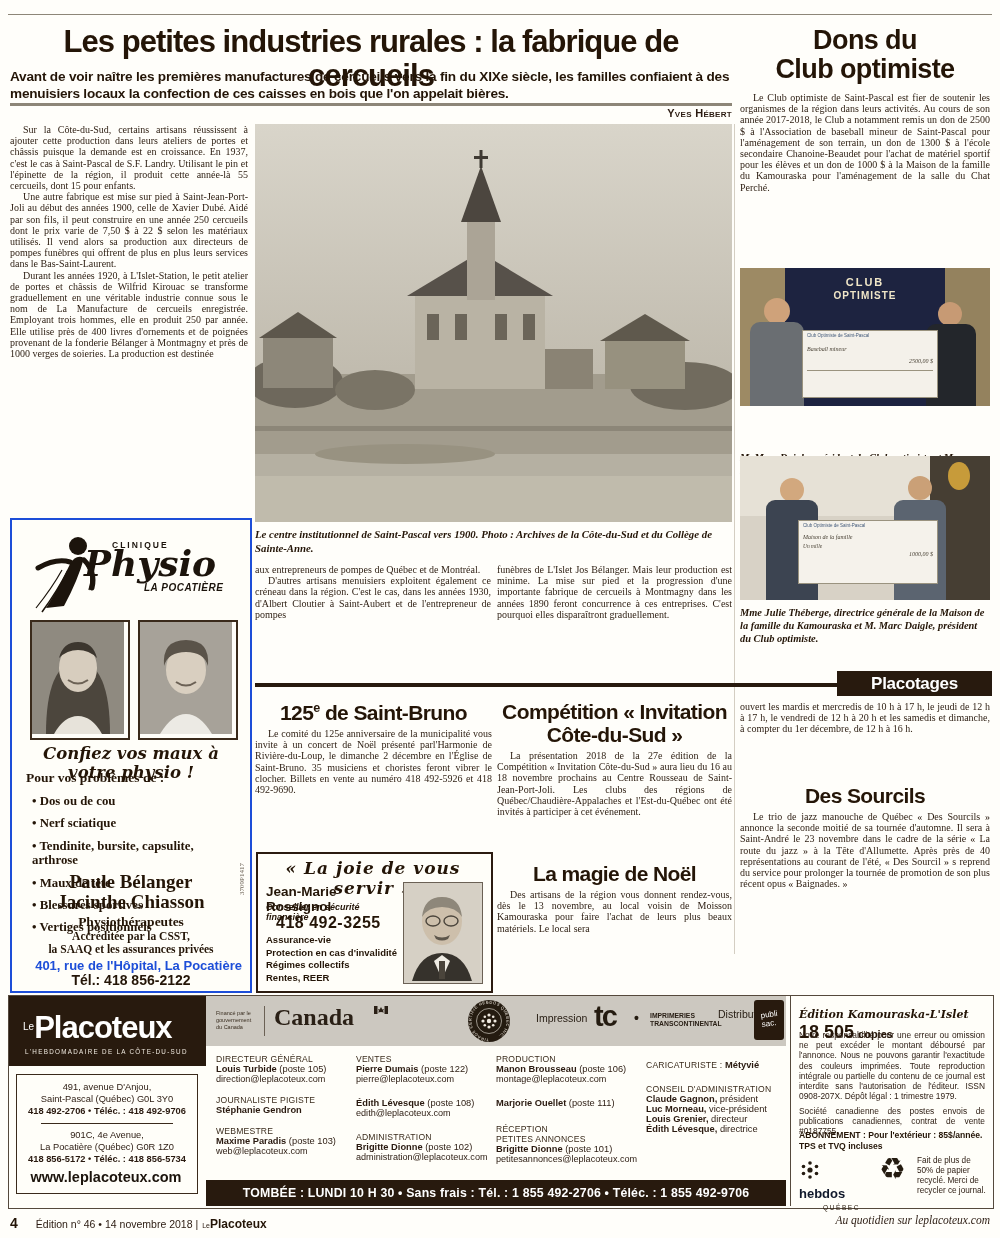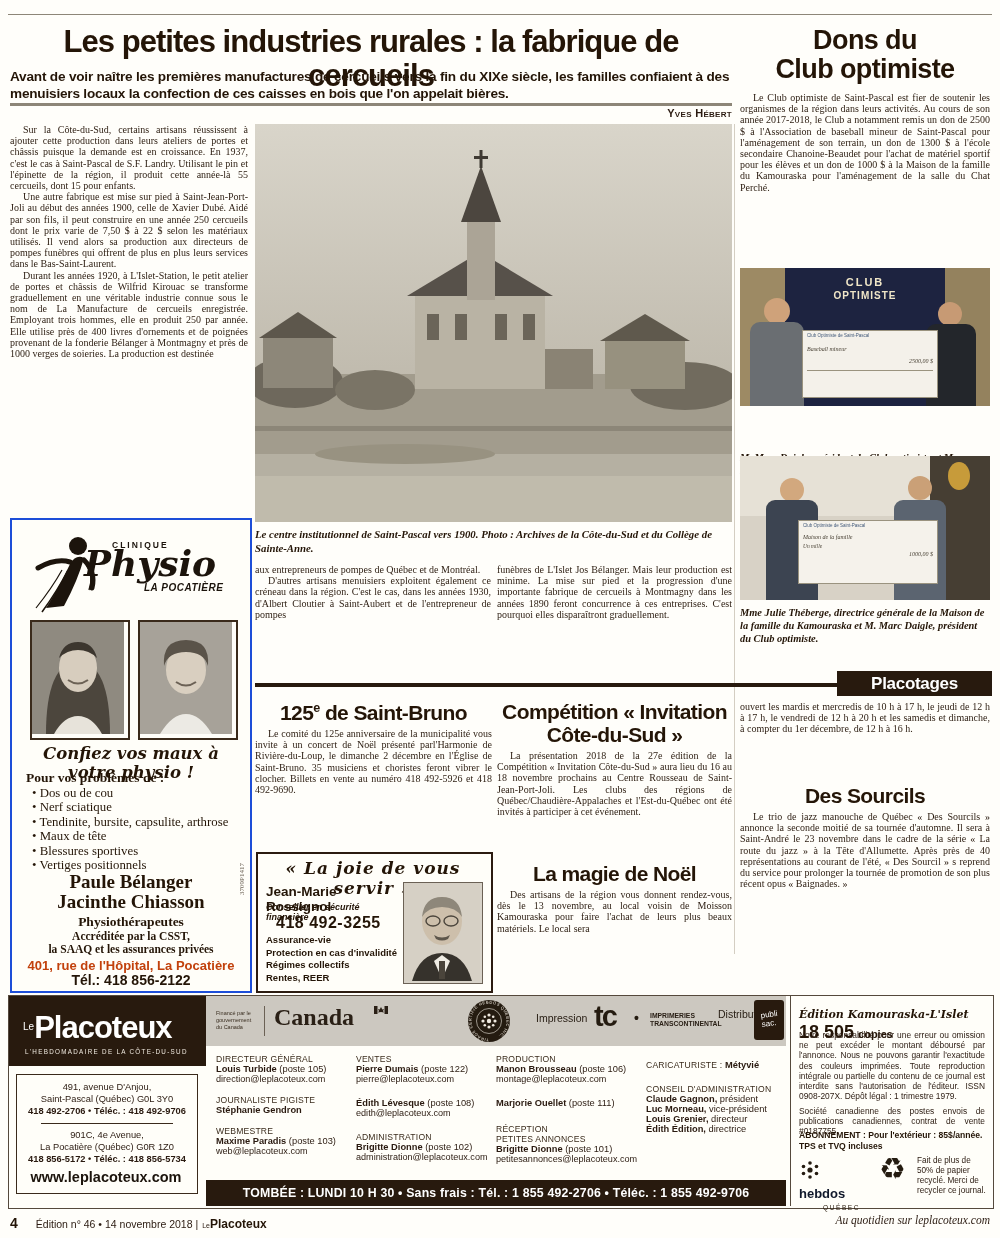--- a/index.html
+++ b/index.html
@@ -13,21 +13,21 @@
   .sec-title{font-family:"Liberation Sans",sans-serif;font-weight:bold;color:#241507;
              text-align:center;letter-spacing:-0.6px;}
   .darkbar{background:#281a0e;color:#fff;}
   .rule{background:#8d8678;}
   .smallsans{font-family:"Liberation Sans",sans-serif;}
   .staff-role{font-size:8.6px;letter-spacing:0.2px;color:#3a2b1c;white-space:pre-line;}
   .staff-name{font-size:9.3px;color:#2a1a10;}
   .staff-name b{font-weight:bold;}
   .staff-email{font-size:9.1px;color:#2a1a10;}
   .staff-group{margin-bottom:11px;}
-  .physio-bullet{font-size:12.8px;line-height:14.4px;font-weight:normal;color:#241507;}
+  .physio-bullet{font-size:12.8px;line-height:14.4px;font-weight:bold;color:#241507;margin-top:8px;}
   .physio-bullet::before{content:"• ";}
   sup{font-size:60%;vertical-align:super;}
 </style>
 </head>
 <body>
 
 <div id="page">
 
   <div class="abs rule" style="left:8px;top:14px;width:984px;height:1px;"></div>
 
@@ -243,21 +243,21 @@
     </div>
     <div class="abs" style="left:8px;top:352px;width:222px;text-align:center;font-weight:bold;font-size:19px;line-height:20px;color:#241507;">
       <div>Paule Bélanger</div>
       <div>Jacinthe Chiasson</div>
     </div>
     <div class="abs" style="left:8px;top:394px;width:222px;text-align:center;font-weight:bold;font-size:13.5px;color:#241507;">Physiothérapeutes</div>
     <div class="abs" style="left:8px;top:410px;width:222px;text-align:center;font-weight:bold;font-size:11.5px;line-height:13px;color:#241507;">
       <div>Accréditée par la CSST,</div>
       <div>la SAAQ et les assurances privées</div>
     </div>
-    <div class="abs smallsans" style="left:8px;top:438px;width:222px;text-align:center;font-weight:bold;font-size:13px;color:#c2410c;">401, rue de l'Hôpital, La Pocatière</div>
+    <div class="abs smallsans" style="left:8px;top:438px;width:222px;text-align:right;font-weight:bold;font-size:13px;color:#1d4ed8;">401, rue de l'Hôpital, La Pocatière</div>
     <div class="abs smallsans" style="left:8px;top:452px;width:222px;text-align:center;font-weight:bold;font-size:14px;color:#241507;">Tél.: 418 856-2122</div>
   </div>
   <div class="abs" style="left:238px;top:895px;font-size:7px;color:#6b6155;transform:rotate(-90deg);transform-origin:left top;">3709P1417</div>
 
   <div class="abs" style="left:8px;top:995px;width:984px;height:212px;border:1px solid #55493c;background:#fffef9;"></div>
 
   <div class="abs darkbar" style="left:9px;top:996px;width:197px;height:70px;">
     <div class="abs" style="left:14px;top:14px;">
       <span class="smallsans" style="font-size:10px;vertical-align:8px;">Le</span><span class="smallsans" style="font-size:31px;font-weight:bold;letter-spacing:-1px;">Placoteux</span>
     </div>
@@ -375,21 +375,21 @@
     </div>
     <div style="width:130px;">
       <div class="staff-group">
         <span class="staff-role">CARICATURISTE : </span><b class="staff-name">Métyvié</b>
       </div>
       <div class="staff-group" style="margin-top:12px;">
         <div class="staff-role">CONSEIL D'ADMINISTRATION</div>
         <div class="staff-name"><b>Claude Gagnon,</b><span> président</span></div>
         <div class="staff-name"><b>Luc Morneau,</b><span> vice-président</span></div>
         <div class="staff-name"><b>Louis Grenier,</b><span> directeur</span></div>
-        <div class="staff-name"><b>Édith Édition,</b><span> directrice</span></div>
+        <div class="staff-name"><b>Édith Lévesque,</b><span> directrice</span></div>
       </div>
     </div>
   </div>
 
   <div class="abs darkbar smallsans" style="left:206px;top:1180px;width:580px;height:26px;display:flex;align-items:center;justify-content:center;font-weight:bold;font-size:12.3px;letter-spacing:0.2px;">TOMBÉE : LUNDI 10 H 30  •  Sans frais : Tél. : 1 855 492-2706 • Téléc. : 1 855 492-9706</div>
 
   <div class="abs" style="left:790px;top:996px;width:201px;height:210px;border-left:1px solid #55493c;background:#fffef9;">
     <div class="abs" style="left:8px;top:8px;width:186px;">
       <span style="font-family:'DejaVu Serif',serif;font-style:italic;font-weight:bold;font-size:11px;color:#241507;">Édition Kamouraska-L'Islet</span>
       <span class="smallsans" style="font-weight:bold;font-size:18px;color:#241507;">18 505</span>

